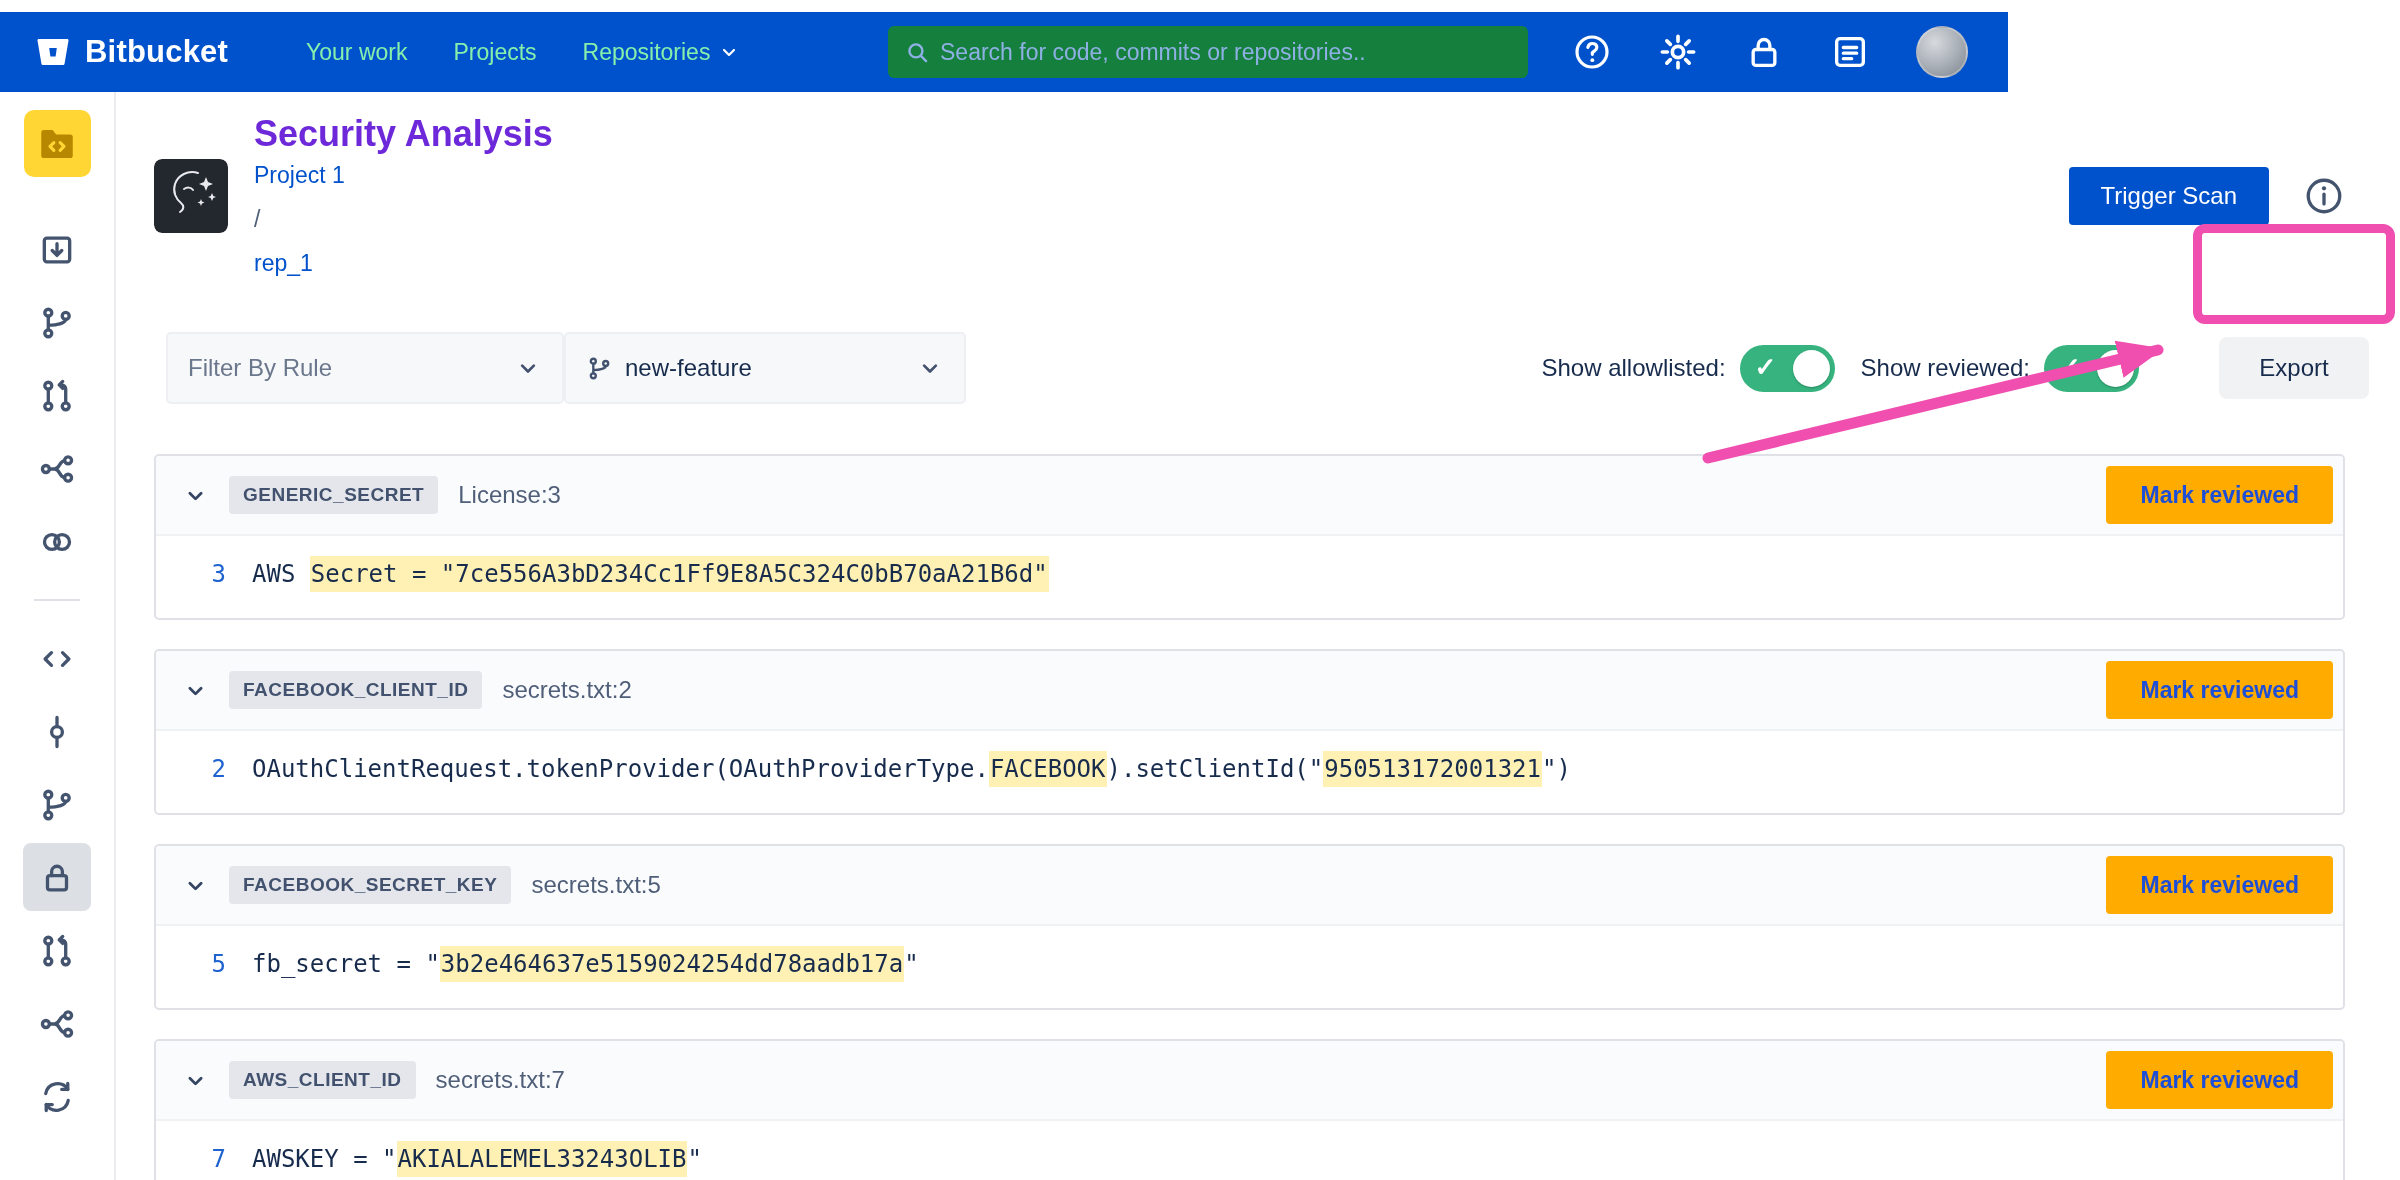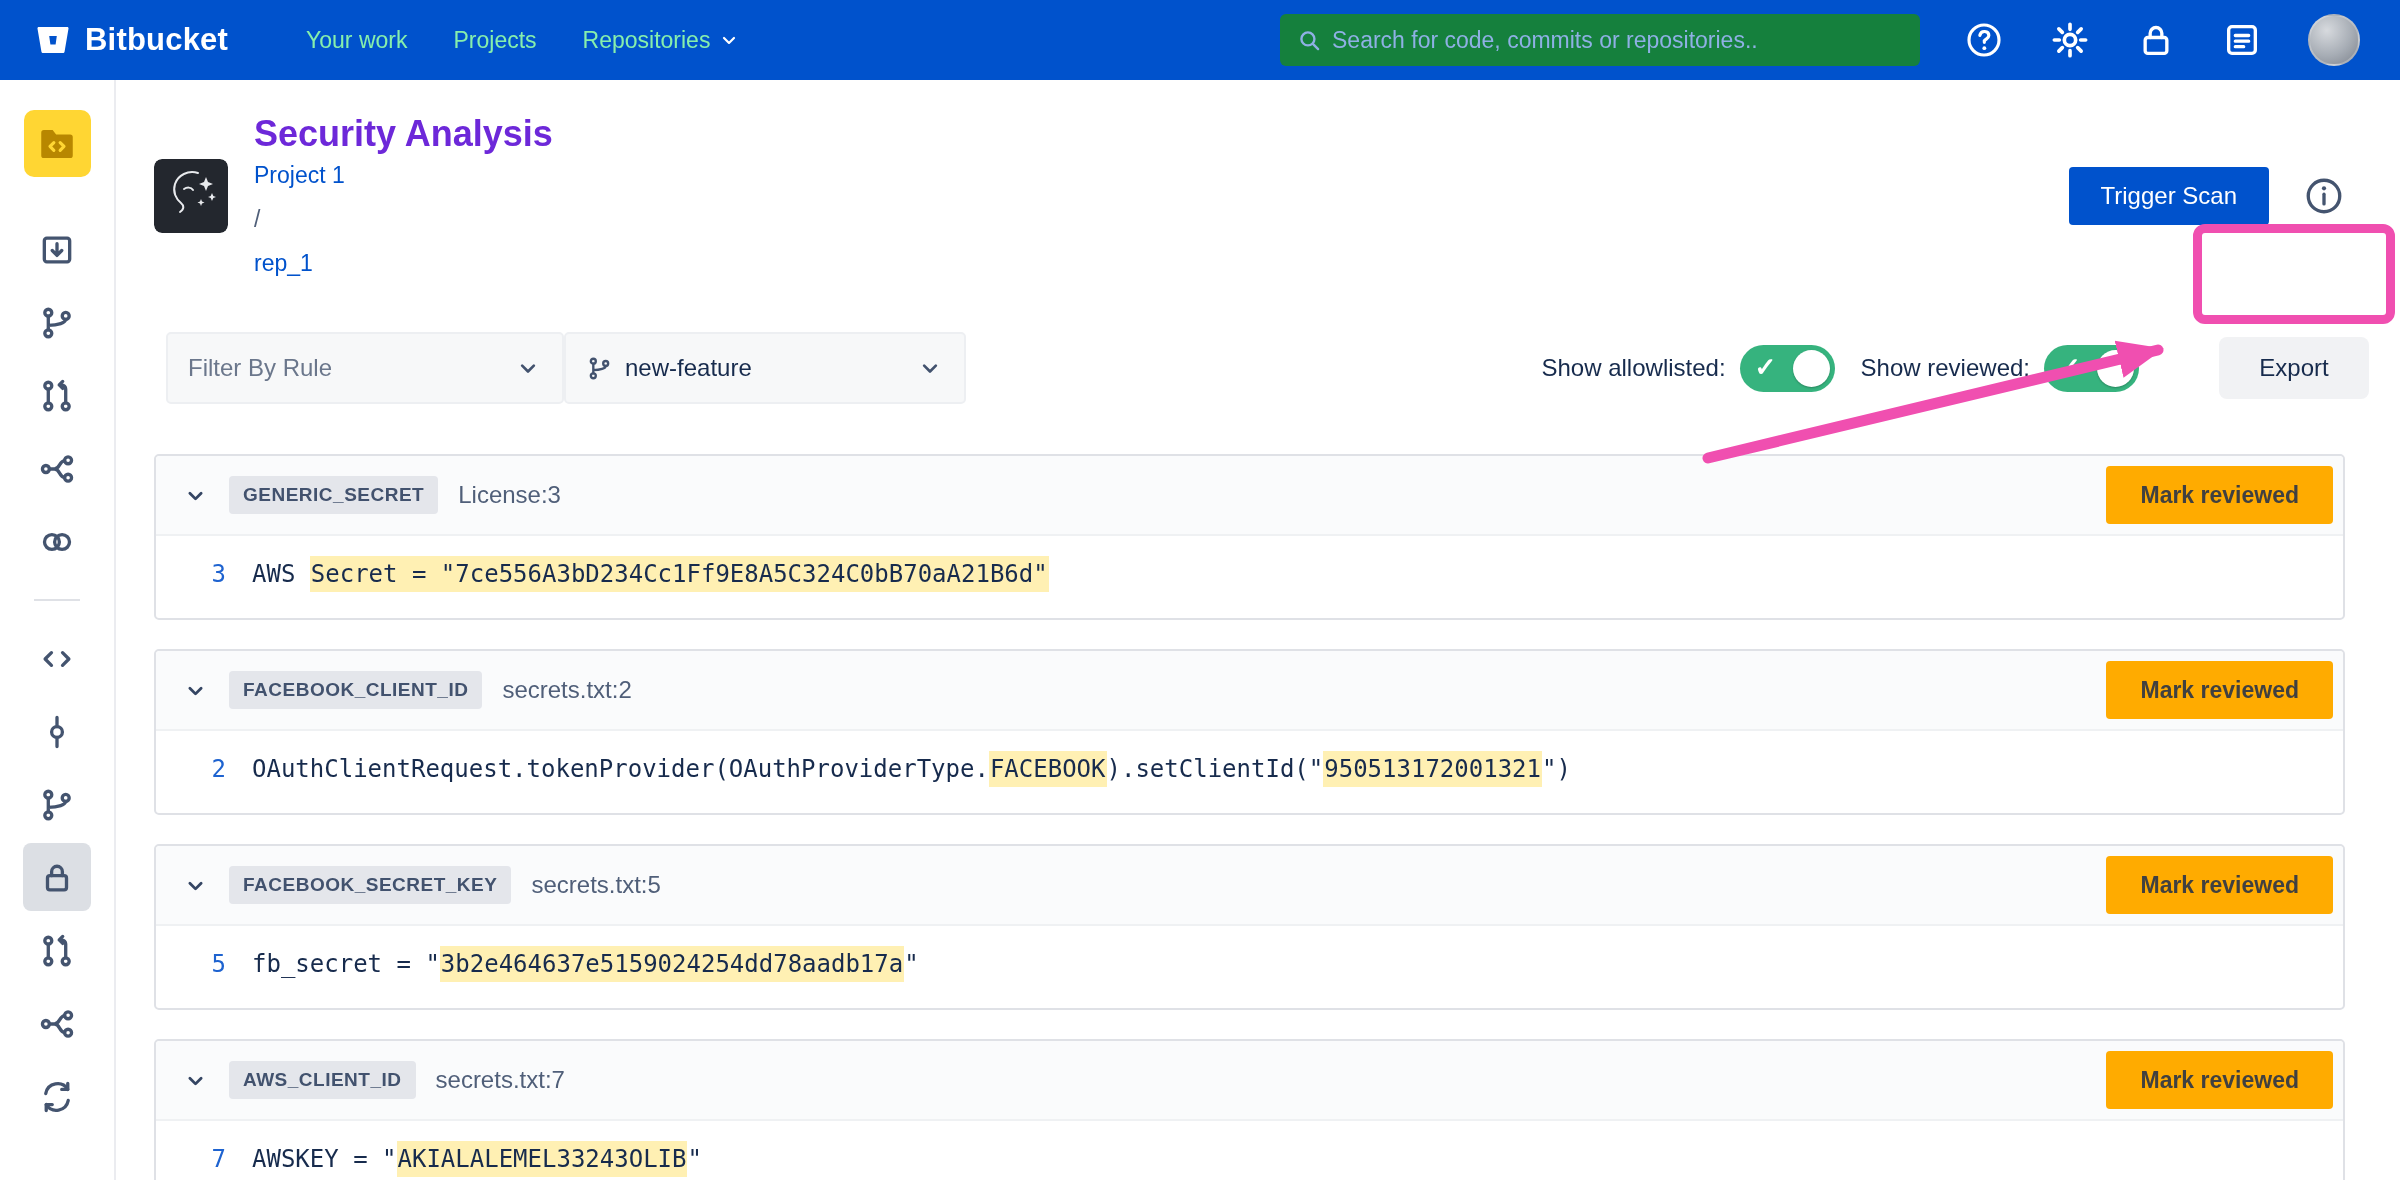--- a/index.html
+++ b/index.html
@@ -1,20 +1,20 @@
 <!DOCTYPE html>
 <html><head>
 <meta charset="utf-8">
 <style>
   * { margin:0; padding:0; box-sizing:border-box; }
   html,body { width:2400px; height:1180px; overflow:hidden; background:#fff;
               font-family:"Liberation Sans", sans-serif; color:#172B4D; }
 
   
-  .navbar { position:absolute; top:0; left:0; width:2400px; height:80px;
+  .navbar { position:absolute; top:12px; left:0; width:2008px; height:80px;
             background:#0052CC; display:flex; align-items:center;
             padding:0 40px 0 34px; color:#fff; z-index:10; }
   .brand { display:flex; align-items:center; gap:13px; cursor:pointer; }
   .brand-name { font-size:31px; font-weight:bold; letter-spacing:.2px; }
   .nav-item { color:#86efac; font-size:23px; font-weight:500; text-decoration:none;
               margin-left:46px; display:flex; align-items:center; gap:9px; cursor:pointer; }
   .nav-item:first-of-type { margin-left:78px; }
   .search { margin-left:auto; width:640px; height:52px; background:#15803d;
             border-radius:6px; display:flex; align-items:center; padding:0 16px; gap:10px; }
   .search-input { flex:1; background:transparent; border:none; outline:none;
@@ -82,21 +82,21 @@
   .finding-header { display:flex; align-items:center; height:80px; background:#FAFBFC;
                     border-bottom:2px solid #EFF1F3; padding:0 10px 0 26px;
                     border-radius:4px 4px 0 0; }
   .chevron-btn { background:none; border:none; margin-right:20px; cursor:pointer;
                  display:flex; align-items:center; }
   .rule-badge { background:#E4E6EB; color:#42526E; font-weight:bold; font-size:19px;
                 letter-spacing:.5px; padding:8px 14px; border-radius:4px; margin-right:20px; }
   .finding-location { font-size:24px; color:#505F79; }
   .mark-reviewed { margin-left:auto; height:58px; padding:0 34px; background:#FFAB00;
                    border:none; border-radius:4px; font-size:23px; font-weight:600;
-                   color:#404040; font-family:inherit; cursor:pointer; }
+                   color:#1d4ed8; font-family:inherit; cursor:pointer; }
   .finding-body { display:flex; align-items:center; padding:24px 0 30px 0; }
   .line-number { width:96px; flex:none; text-align:right; padding-right:26px;
                  font-family:"DejaVu Sans Mono", monospace; font-size:24px; color:#1E63D0; }
   .code-line { font-family:"DejaVu Sans Mono", monospace; font-size:24px;
                color:#172B4D; white-space:pre; }
   .code-line .hl { background:#FFF0B3; padding:4px 1px; }
 
   
   .annotation-rect { position:absolute; left:2193px; top:224px; width:202px; height:100px;
                      border:9px solid #F04FB0; border-radius:12px; z-index:50;

